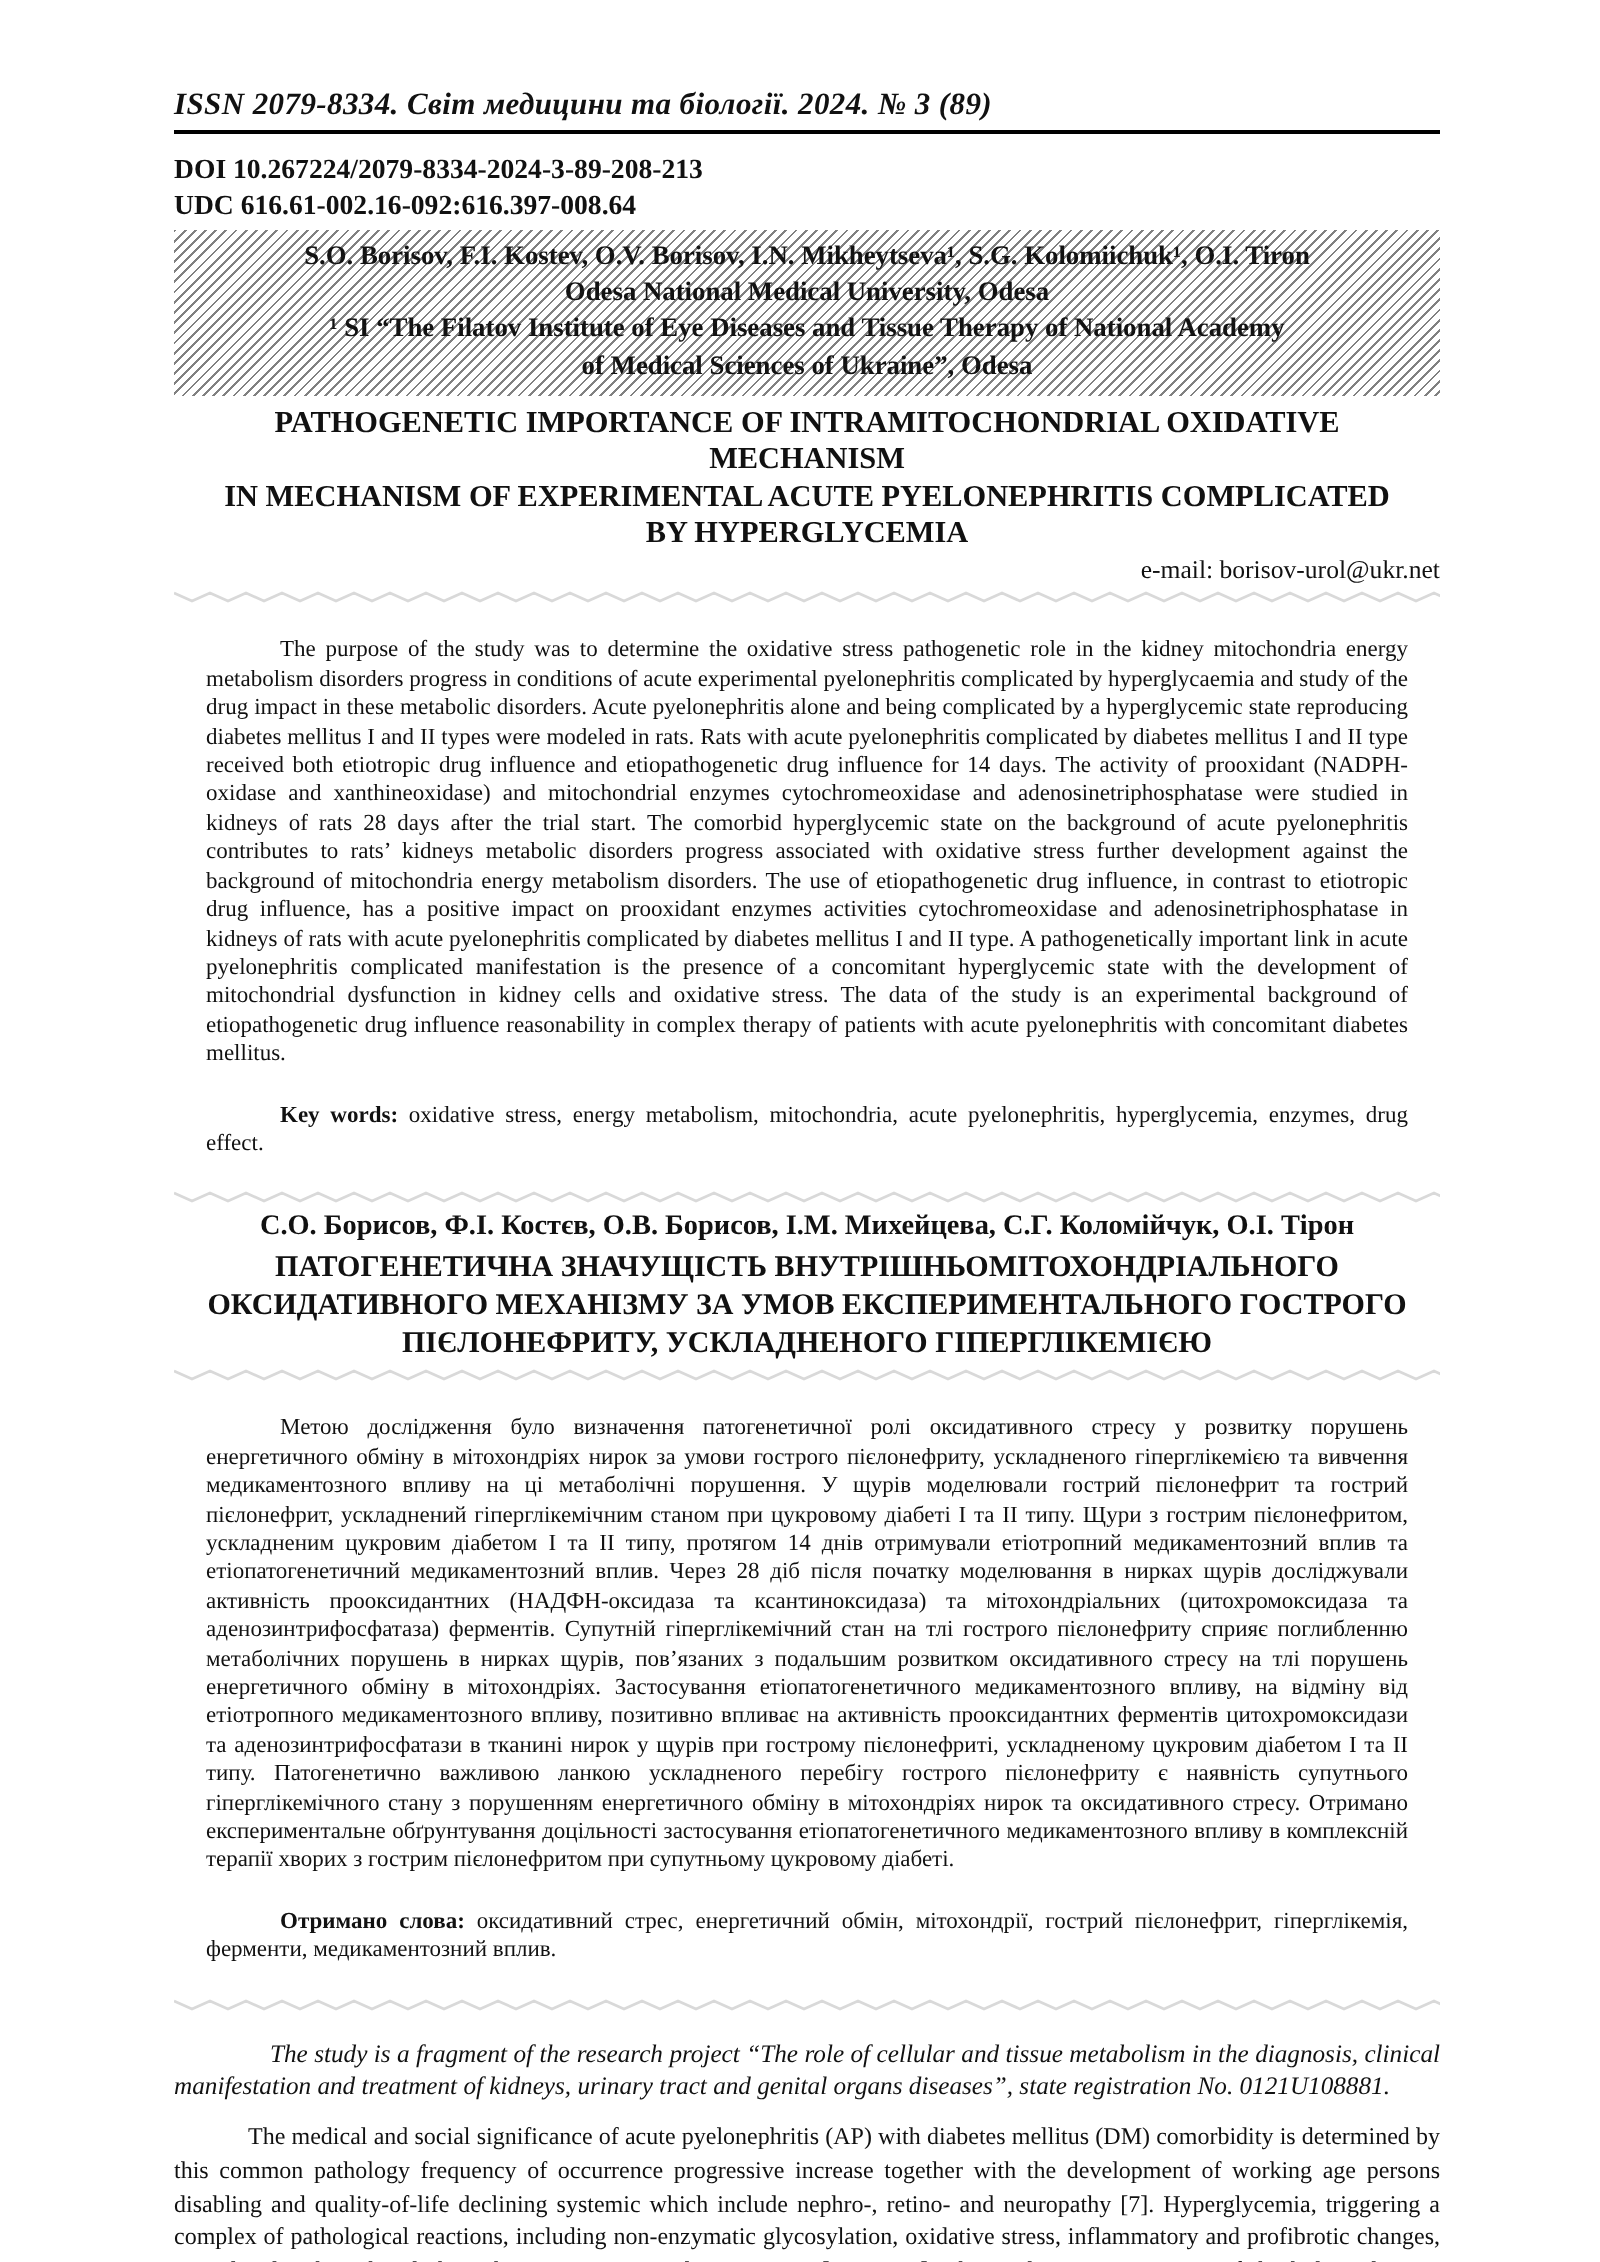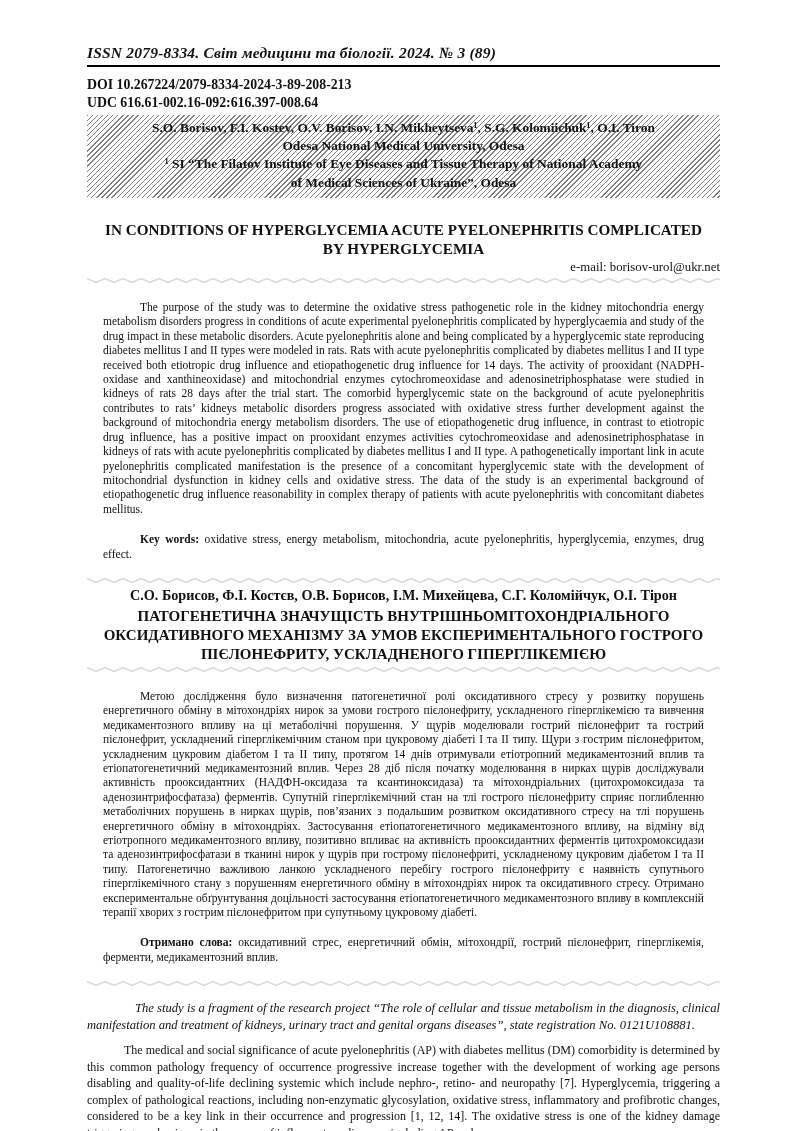--- a/index.html
+++ b/index.html
@@ -63,22 +63,22 @@
   </header>
 
   <section class="hatch-block">
     <div>S.O. Borisov, F.I. Kostev, O.V. Borisov, I.N. Mikheytseva¹, S.G. Kolomiichuk¹, O.I. Tiron</div>
     <div>Odesa National Medical University, Odesa</div>
     <div>¹ SI “The Filatov Institute of Eye Diseases and Tissue Therapy of National Academy</div>
     <div>of Medical Sciences of Ukraine”, Odesa</div>
   </section>
 
   <h1 class="title-en">
-    <br>
-    <span>IN CONDITIONS OF HYPERGLYCEMIA ACUTE PYELONEPHRITIS COMPLICATED</span><br>
+    <span>PATHOGENETIC IMPORTANCE OF INTRAMITOCHONDRIAL OXIDATIVE MECHANISM</span><br>
+    <span>IN MECHANISM OF EXPERIMENTAL ACUTE PYELONEPHRITIS COMPLICATED</span><br>
     <span>BY HYPERGLYCEMIA</span>
   </h1>
 
   <div class="email">e-mail: borisov-urol@ukr.net</div>
 
   <svg class="zigzag" viewBox="0 0 633 7" preserveAspectRatio="none">
       <polyline points="0,1.5 9,5.5 18,1.5 27,5.5 36,1.5 45,5.5 54,1.5 63,5.5 72,1.5 81,5.5 90,1.5 99,5.5 108,1.5 117,5.5 126,1.5 135,5.5 144,1.5 153,5.5 162,1.5 171,5.5 180,1.5 189,5.5 198,1.5 207,5.5 216,1.5 225,5.5 234,1.5 243,5.5 252,1.5 261,5.5 270,1.5 279,5.5 288,1.5 297,5.5 306,1.5 315,5.5 324,1.5 333,5.5 342,1.5 351,5.5 360,1.5 369,5.5 378,1.5 387,5.5 396,1.5 405,5.5 414,1.5 423,5.5 432,1.5 441,5.5 450,1.5 459,5.5 468,1.5 477,5.5 486,1.5 495,5.5 504,1.5 513,5.5 522,1.5 531,5.5 540,1.5 549,5.5 558,1.5 567,5.5 576,1.5 585,5.5 594,1.5 603,5.5 612,1.5 621,5.5 630,1.5 639,5.5" fill="none" stroke="#d9d9d9" stroke-width="1.4"></polyline>
     </svg>
 
   <section class="abstract">

